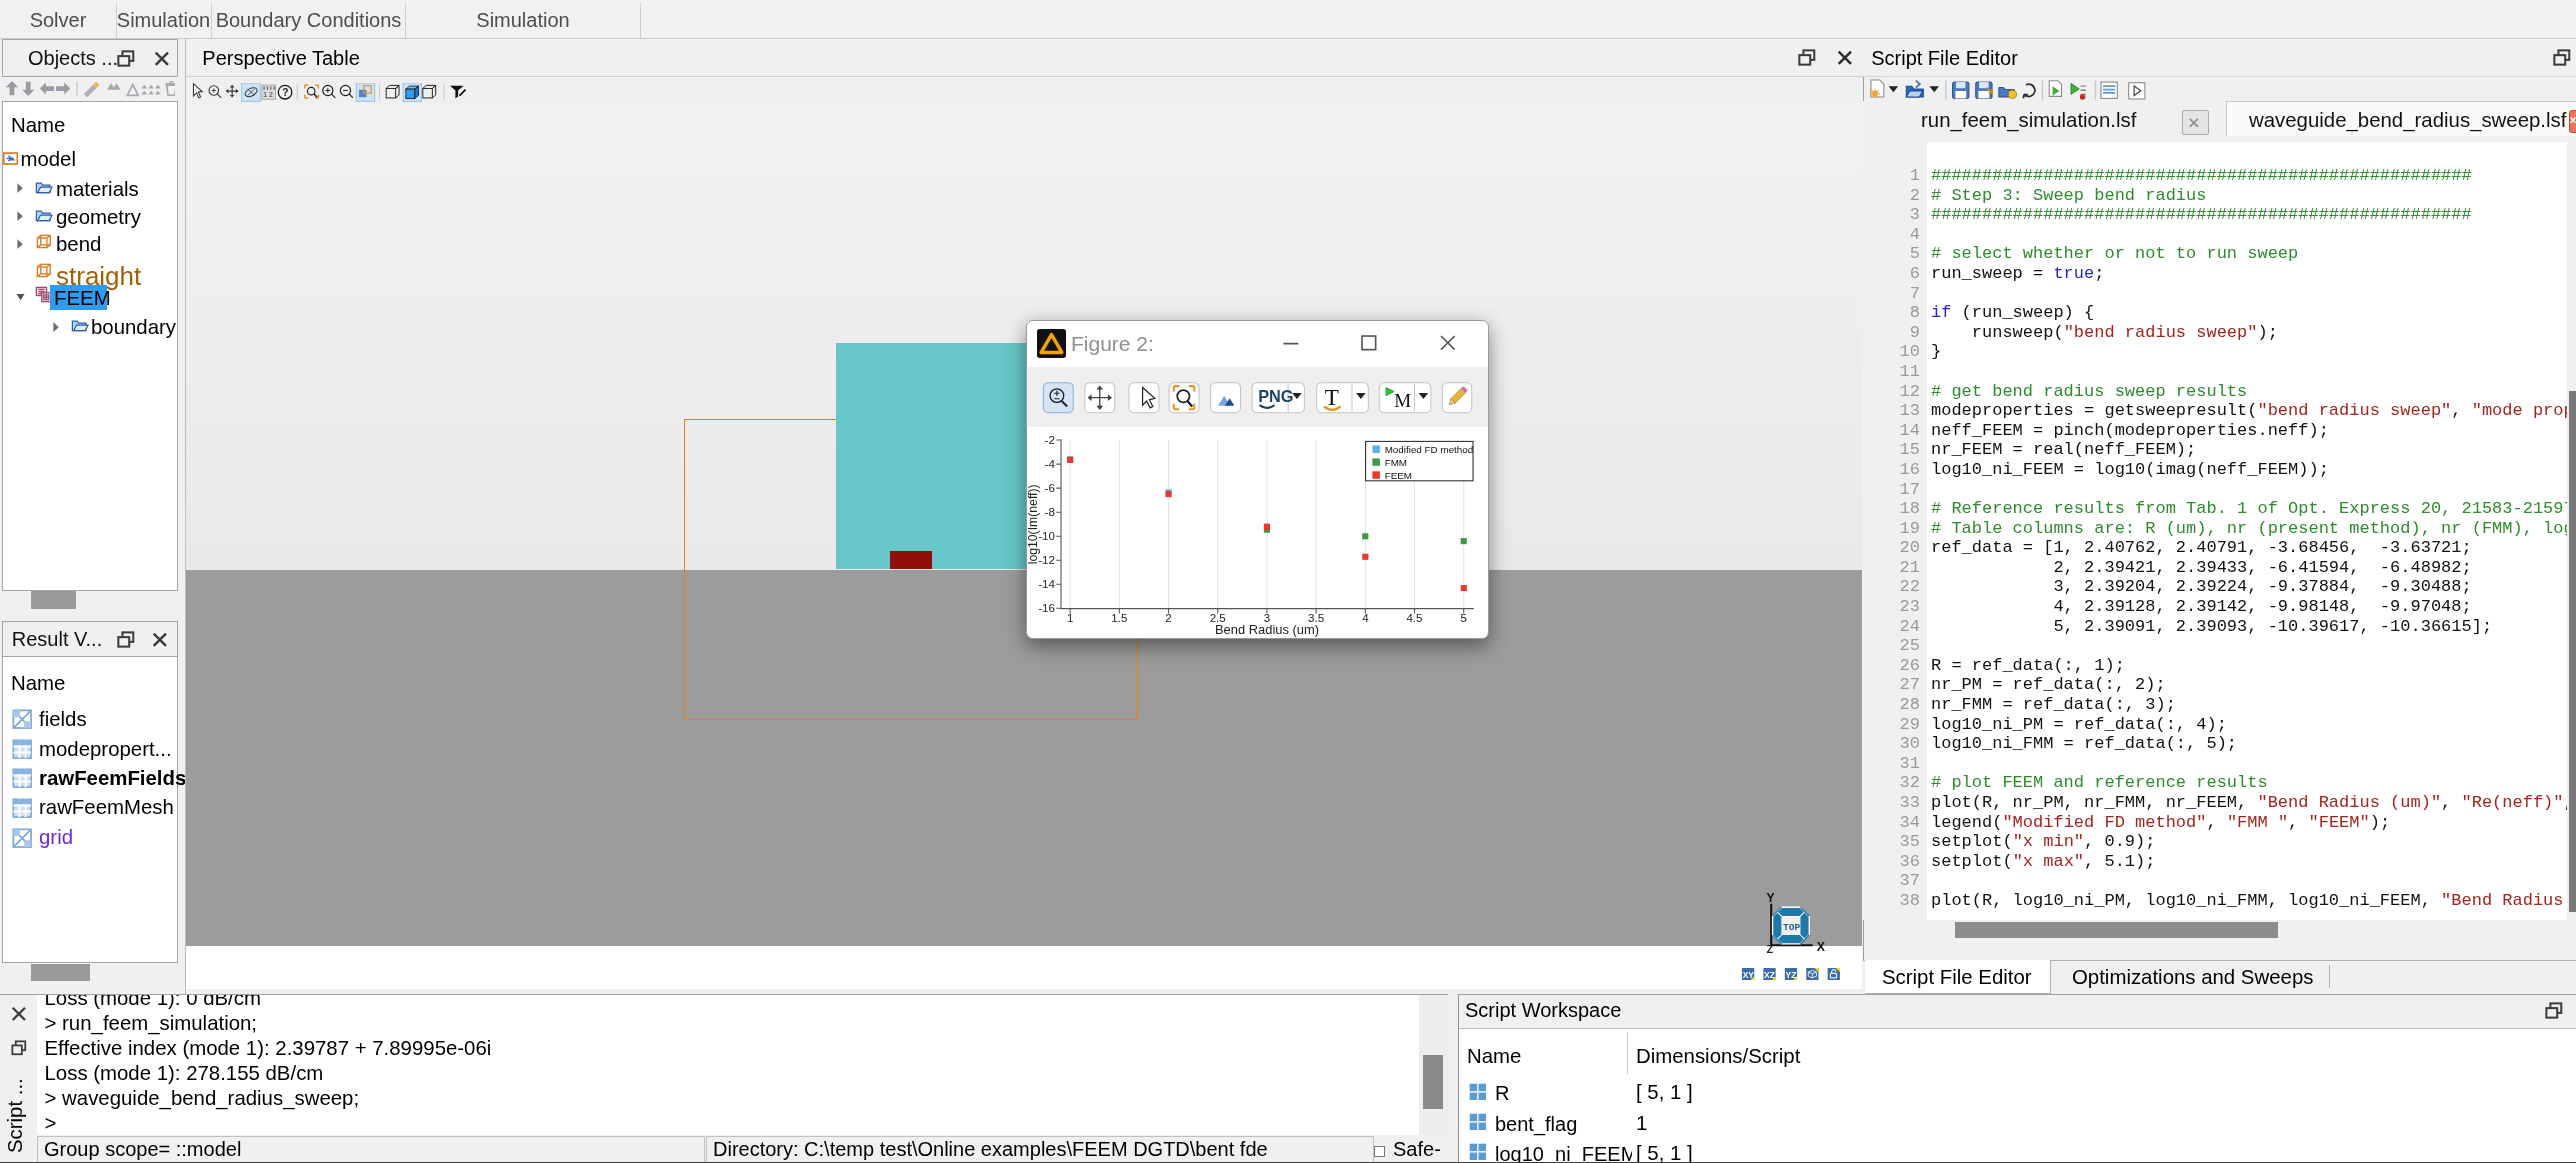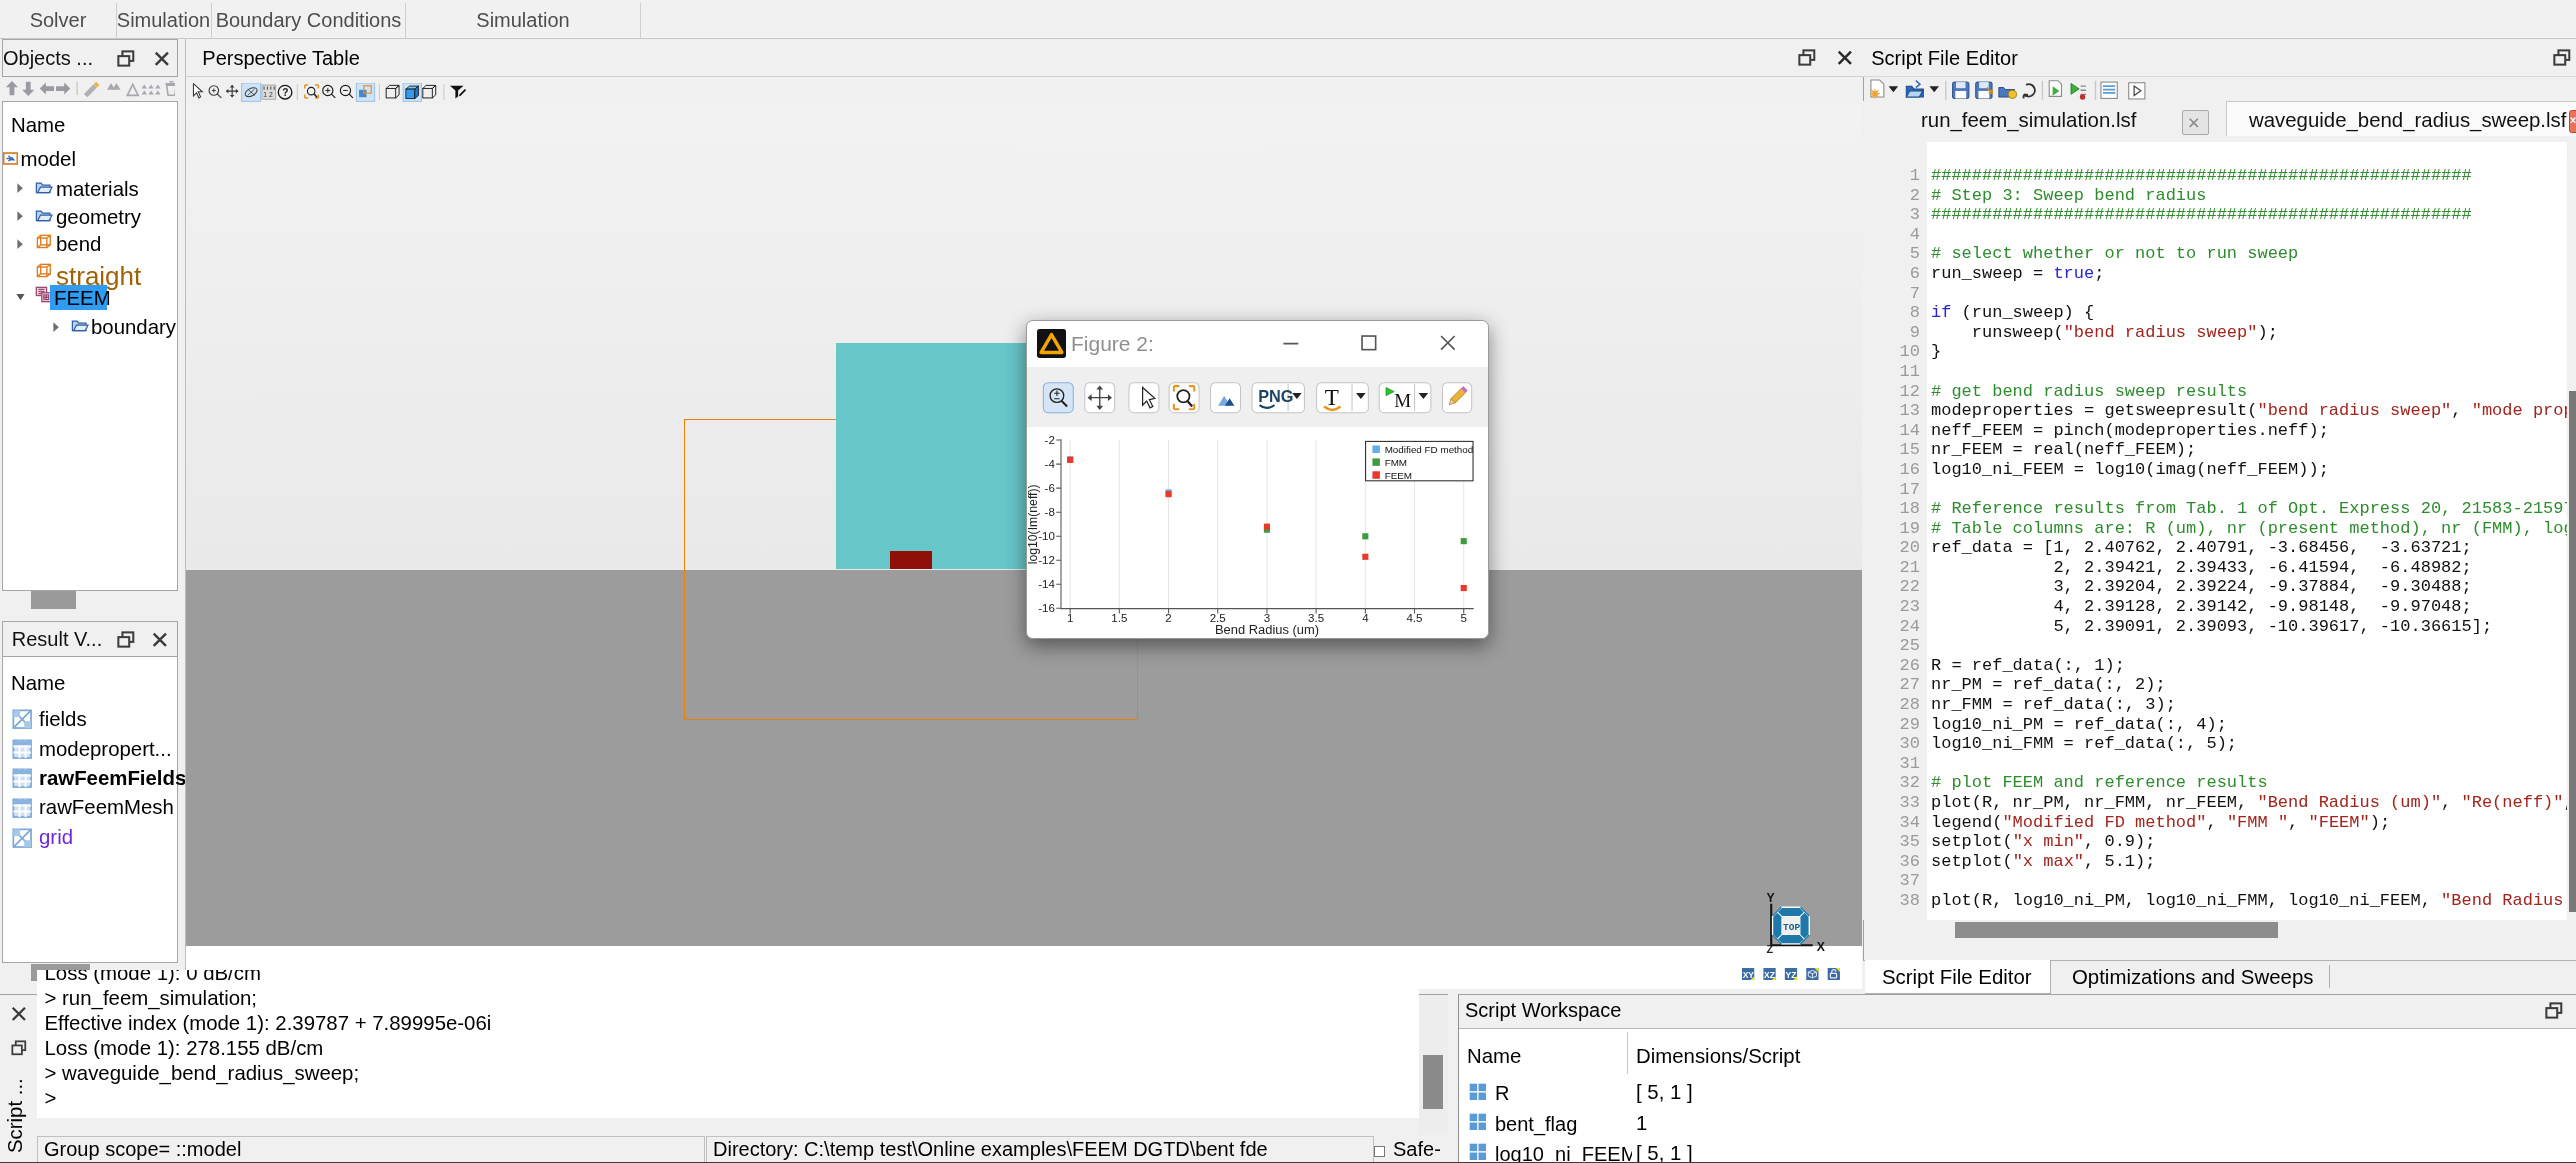--- a/index.html
+++ b/index.html
@@ -10,21 +10,21 @@
 </style></head><body>
 
 <div class="a" style="left:0;top:0;width:2576px;height:38px;background:#f1f1f1;border-bottom:0.7px solid #c9c9c9;"></div>
 <div class="a flex" style="left:0;top:2.7px;width:116px;height:35px;justify-content:center;font-size:20px;color:#4d4d4d;border-right:0.7px solid #cfcfcf;white-space:nowrap;">Solver</div>
 <div class="a flex" style="left:116px;top:2.7px;width:95px;height:35px;justify-content:center;font-size:20px;color:#4d4d4d;border-right:0.7px solid #cfcfcf;white-space:nowrap;">Simulation</div>
 <div class="a flex" style="left:212px;top:2.7px;width:193px;height:35px;justify-content:center;font-size:20px;color:#4d4d4d;border-right:0.7px solid #cfcfcf;white-space:nowrap;">Boundary Conditions</div>
 <div class="a flex" style="left:406px;top:2.7px;width:234px;height:35px;justify-content:center;font-size:20px;color:#4d4d4d;border-right:0.7px solid #cfcfcf;white-space:nowrap;">Simulation</div>
 
 
 <div class="a flex" style="left:2px;top:39px;width:174px;height:36px;background:#f0f0f0;border:0.7px solid #a6a6a6;">
-  <div class="hdrt" style="margin-left:0;">Objects ...</div>
+  <div class="hdrt" style="margin-left:25px;">Objects ...</div>
   <svg class="a" style="left:114px;top:9.5px;" width="19" height="17.7" viewBox="0 0 28 26">
       <rect x="8" y="2" width="16" height="14" fill="none" stroke="#3c3c3c" stroke-width="3"></rect>
       <rect x="2" y="9" width="16" height="14" fill="#f0f0f0" stroke="#3c3c3c" stroke-width="3"></rect>
     </svg>
   <svg class="a" style="left:150px;top:9.5px;" width="17.7" height="17.7" viewBox="0 0 26 26">
       <path d="M4 4 L22 22 M22 4 L4 22" stroke="#3c3c3c" stroke-width="3.6"></path>
     </svg>
 </div>
 
 <svg class="a" style="left:5.4px;top:79px;" width="170" height="19" viewBox="0 0 250 28">
@@ -619,21 +619,21 @@
 
 <div class="a" style="left:0;top:994px;width:1448px;height:169px;background:#f0f0f0;border-top:0.7px solid #a0a0a0;"></div>
 <svg class="a" style="left:9.5px;top:1005px;" width="17.7" height="17.7" viewBox="0 0 26 26">
       <path d="M4 4 L22 22 M22 4 L4 22" stroke="#3c3c3c" stroke-width="3.4"></path>
     </svg>
 <svg class="a" style="left:11px;top:1040px;" width="16.3" height="16.3" viewBox="0 0 24 24">
       <rect x="7" y="2" width="14" height="13" fill="none" stroke="#3c3c3c" stroke-width="2.6"></rect>
       <rect x="2" y="8" width="14" height="13" fill="#f0f0f0" stroke="#3c3c3c" stroke-width="2.6"></rect>
     </svg>
 <div class="a" style="left:4.1px;top:1153px;font-size:20.4px;color:#000;transform:rotate(-90deg);transform-origin:0 0;white-space:nowrap;">Script ...</div>
-<div class="a" style="left:37px;top:970px;width:1382px;height:148px;background:#fff;overflow:hidden;">
+<div class="a" style="left:37px;top:995px;width:1382px;height:148px;background:#fff;overflow:hidden;">
   <div style="position:absolute;left:7.5px;top:-9.5px;font-size:20.4px;line-height:25px;color:#000;white-space:pre;">Loss (mode 1): 0 dB/cm
 &gt; run_feem_simulation;
 Effective index (mode 1): 2.39787 + 7.89995e-06i
 Loss (mode 1): 278.155 dB/cm
 &gt; waveguide_bend_radius_sweep;
 &gt;</div>
 </div>
 <div class="a" style="left:1419px;top:995px;width:29px;height:140px;background:#ededed;"></div>
 <div class="a" style="left:1423px;top:1055px;width:20.4px;height:54px;background:#8a8a8a;"></div>
 

